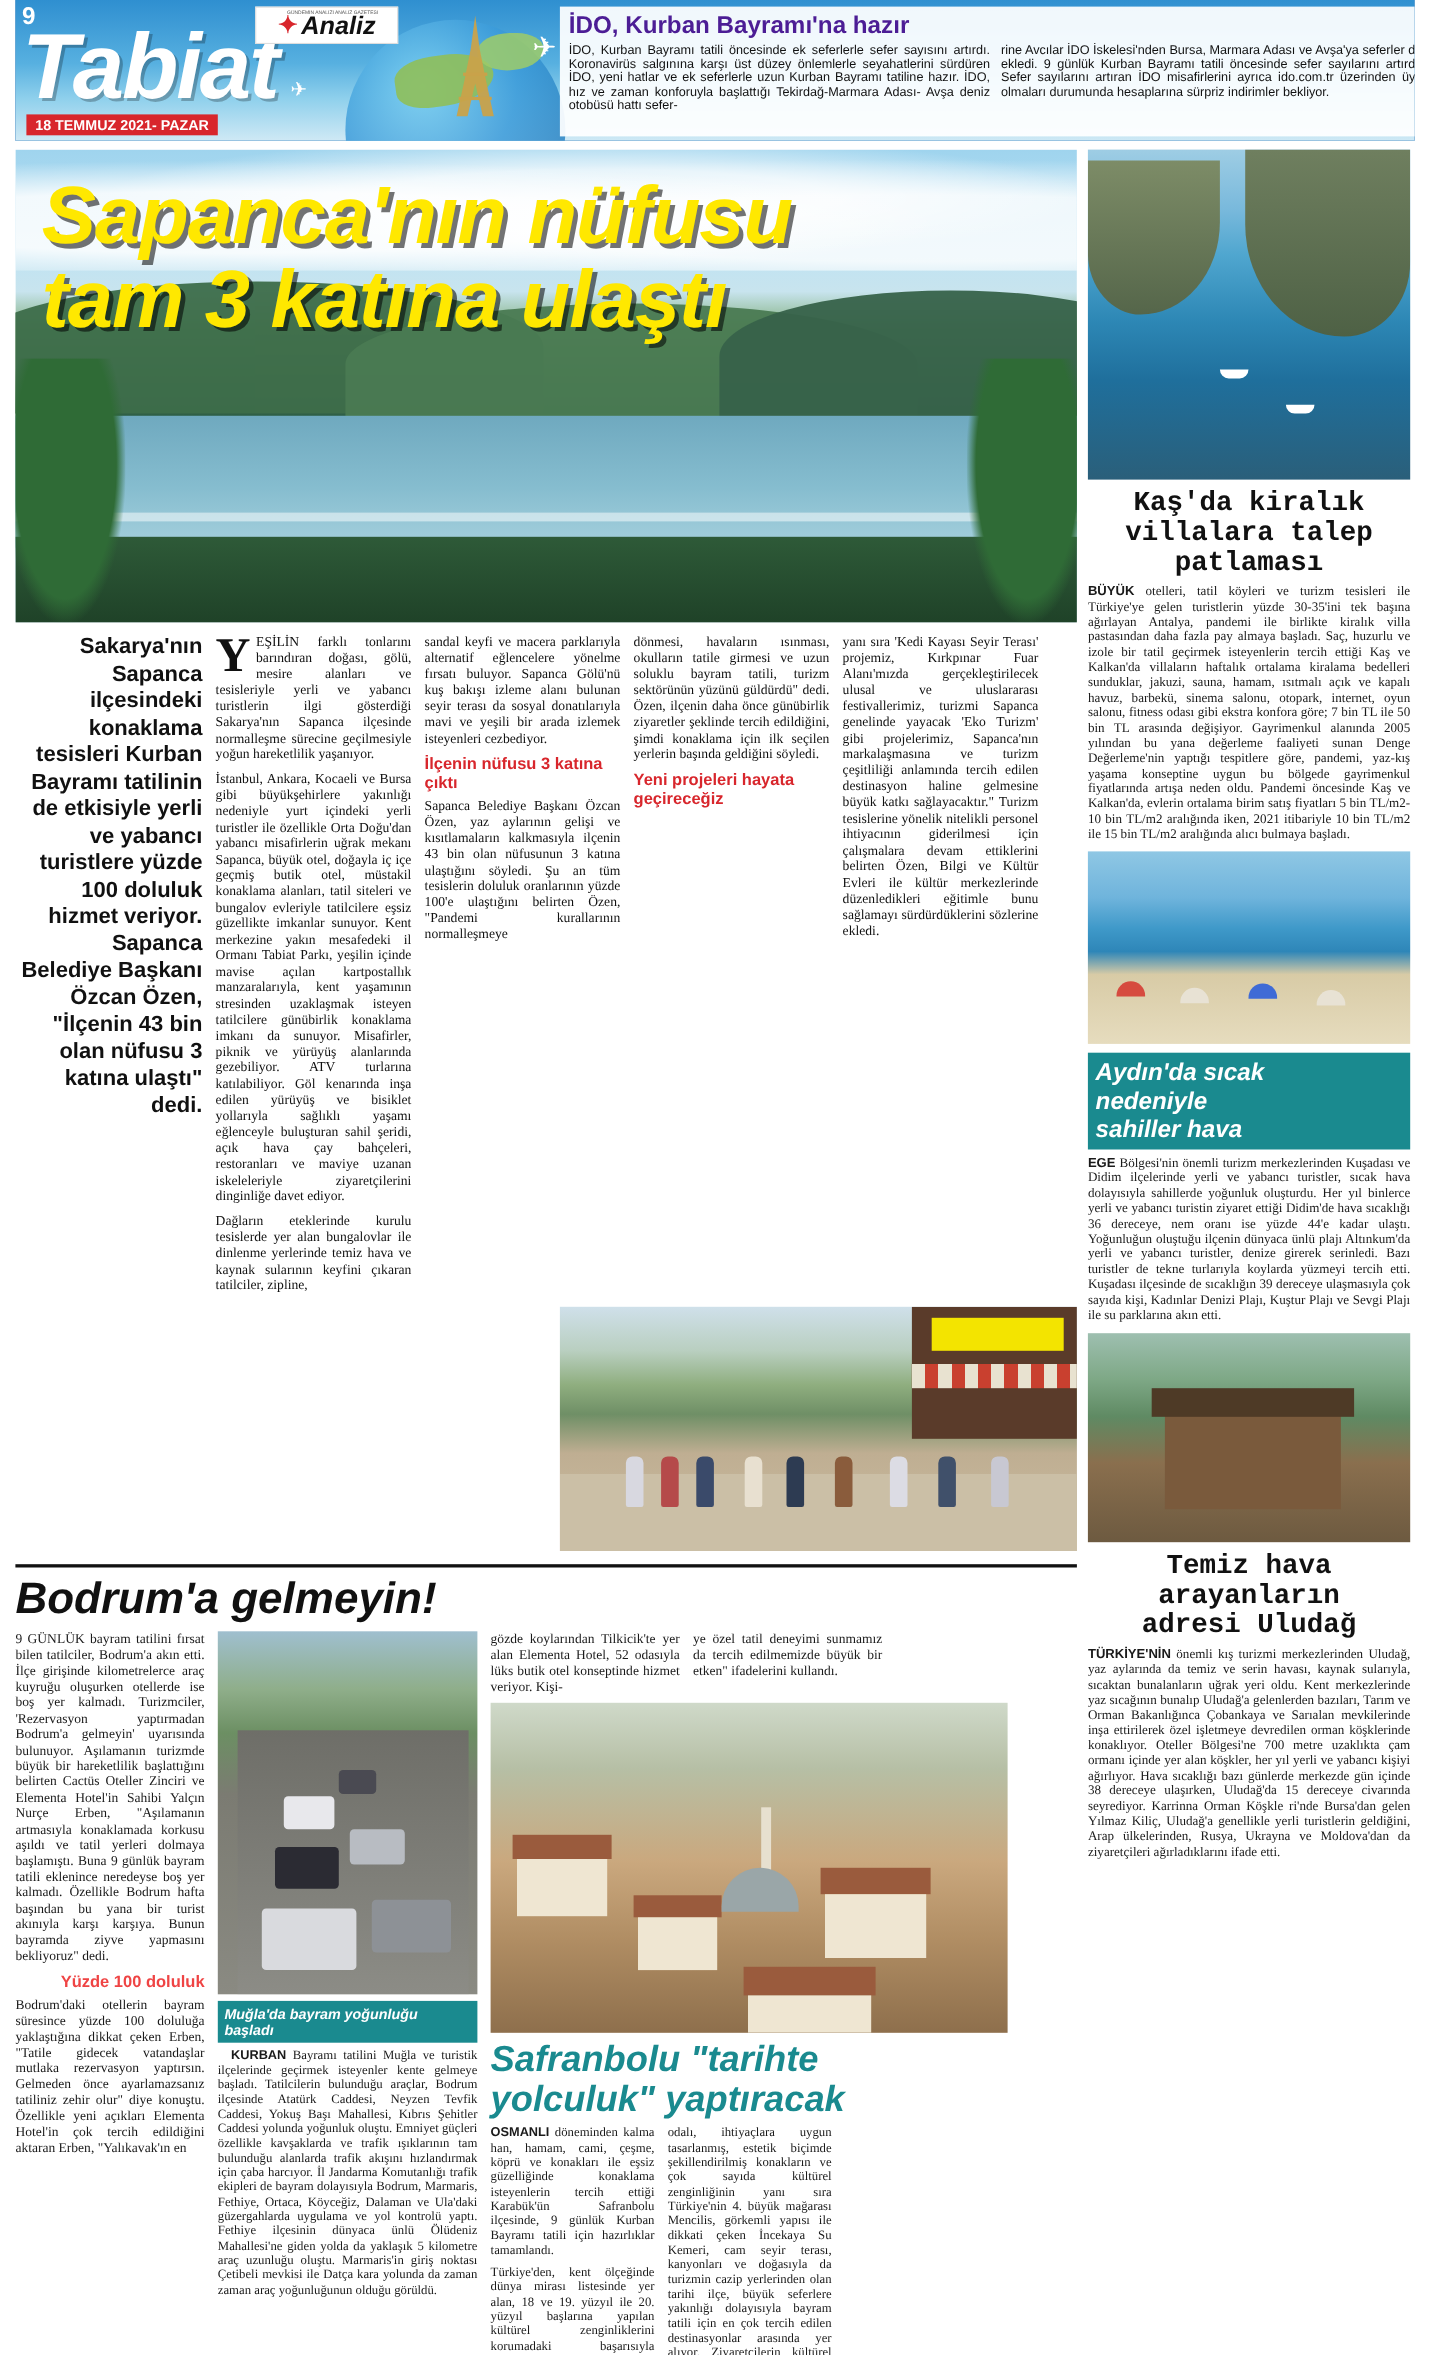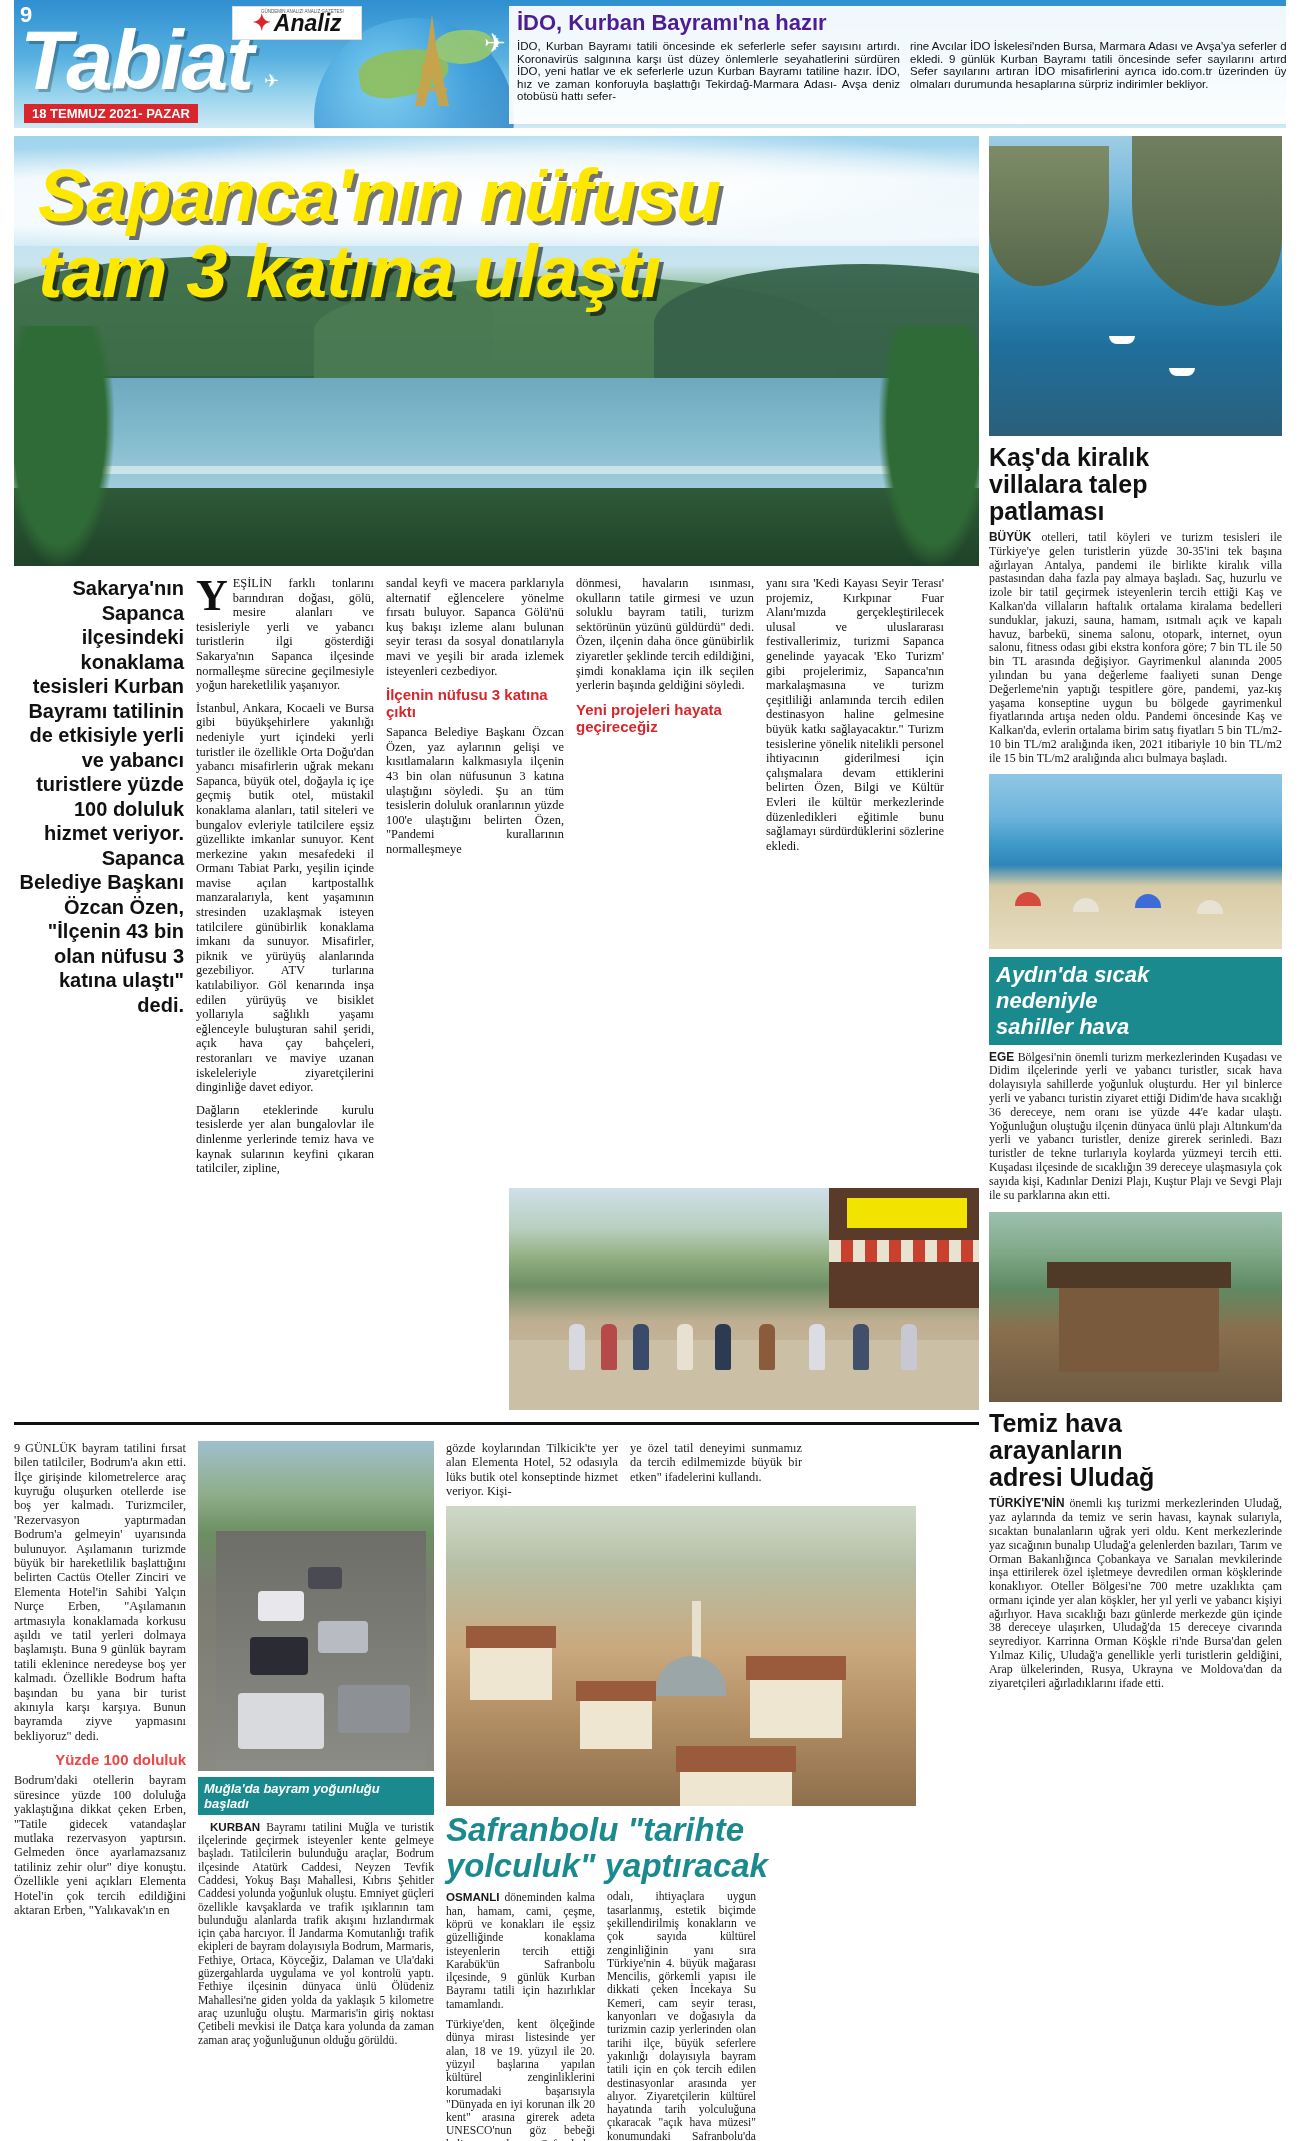--- a/index.html
+++ b/index.html
@@ -196,22 +196,22 @@
   .rc-photo1 {
     width:293px; height:300px; position:relative; overflow:hidden;
     background:linear-gradient(180deg,#9ecde4 0%, #79b9dc 18%, #4fa6cf 32%, #2d87b5 52%, #1f6f9c 70%, #2a5f7a 100%);
   }
   .rc-cliff { position:absolute; right:0; top:0; width:150px; height:170px;
     background:linear-gradient(180deg,#6f7f5f 0%, #4e6145 100%); border-radius:0 0 40% 60%; }
   .rc-cliff2 { position:absolute; left:0; top:10px; width:120px; height:140px;
     background:linear-gradient(180deg,#7d8c67 0%, #55664a 100%); border-radius:0 0 60% 40%; }
   .rc-boat { position:absolute; width:26px; height:8px; background:#fff; border-radius:0 0 8px 8px;}
   .rc-head {
-    font-family:Liberation Sans, sans-serif; font-weight:bold;
-    font-size:25px; line-height:27px; color:#111; margin:8px 0 6px 0;
+    font-family:Liberation Mono, monospace; font-weight:bold;
+    font-size:25px; line-height:27px; color:#111; margin:8px 0 6px 0;text-align:center;
   }
   .rc-body { font-size:11.9px; line-height:13.8px; text-align:justify; }
   .rc-body b { font-family:"Liberation Sans", sans-serif; }
   .rc-photo2 {
     width:293px; height:175px; margin-top:8px; position:relative; overflow:hidden;
     background:linear-gradient(180deg,#8fc7e4 0%, #6fb4dc 24%, #3f99c9 40%, #2e86b8 52%, #d8cba6 64%, #e6dcbe 100%);
   }
   .rc-umb { position:absolute; width:26px; height:14px; background:#e8e2d4; border-radius:14px 14px 0 0; }
   .teal-title {
     background:#1a8a8f; color:#fff; font-family:"Liberation Sans", sans-serif;
@@ -324,20 +324,21 @@
             <div class="sp-p" style="left:206px; background:#2d3b52;"></div>
             <div class="sp-p" style="left:250px; background:#8a5c3c;"></div>
             <div class="sp-p" style="left:300px; background:#dcdce4;"></div>
             <div class="sp-p" style="left:344px; background:#40506a;"></div>
             <div class="sp-p" style="left:392px; background:#c8c8d2;"></div>
           </div>
         </div>
       </div>
 
       <div class="section-2">
+        <div class="sec2-head2">Bodrum'a gelmeyin!</div>
 
         <div class="sec2-row">
 
           <div class="sec2-col">
             <p>9 GÜNLÜK bayram tatilini fırsat bilen tatilciler, Bodrum'a akın etti. İlçe girişinde kilometrelerce araç kuyruğu oluşurken otellerde ise boş yer kalmadı. Turizmciler, 'Rezervasyon yaptırmadan Bodrum'a gelmeyin' uyarısında bulunuyor. Aşılamanın turizmde büyük bir hareketlilik başlattığını belirten Cactüs Oteller Zinciri ve Elementa Hotel'in Sahibi Yalçın Nurçe Erben, "Aşılamanın artmasıyla konaklamada korkusu aşıldı ve tatil yerleri dolmaya başlamıştı. Buna 9 günlük bayram tatili eklenince neredeyse boş yer kalmadı. Özellikle Bodrum hafta başından bu yana bir turist akınıyla karşı karşıya. Bunun bayramda ziyve yapmasını bekliyoruz" dedi.</p>
             <div class="sub">Yüzde 100 doluluk</div>
             <p>Bodrum'daki otellerin bayram süresince yüzde 100 doluluğa yaklaştığına dikkat çeken Erben, "Tatile gidecek vatandaşlar mutlaka rezervasyon yaptırsın. Gelmeden önce ayarlamazsanız tatiliniz zehir olur" diye konuştu. Özellikle yeni açıkları Elementa Hotel'in çok tercih edildiğini aktaran Erben, "Yalıkavak'ın en</p>
           </div>
 
           <div style="width:236px;">

